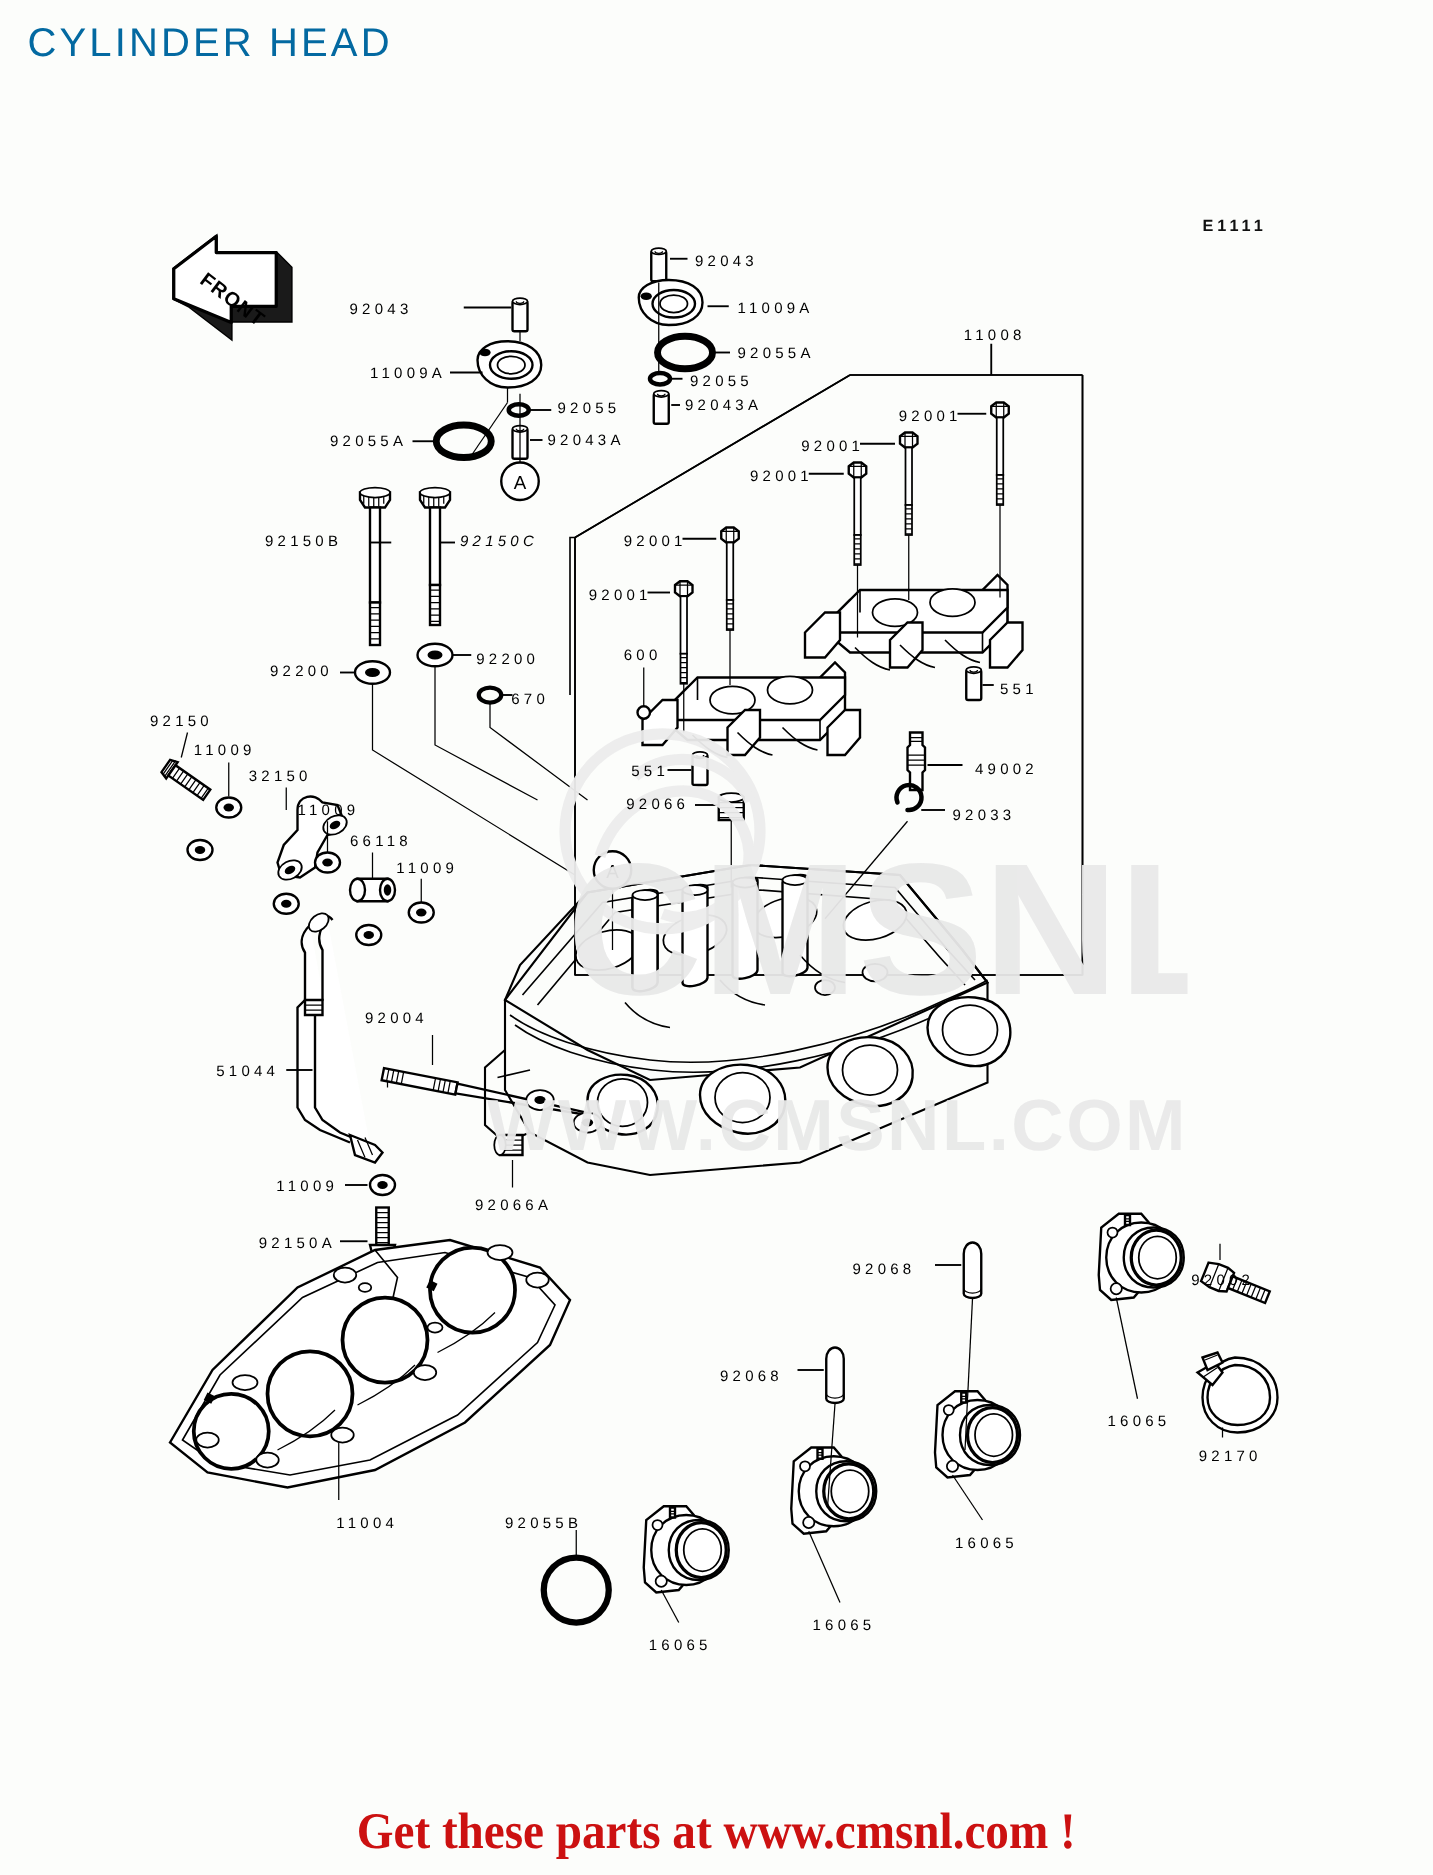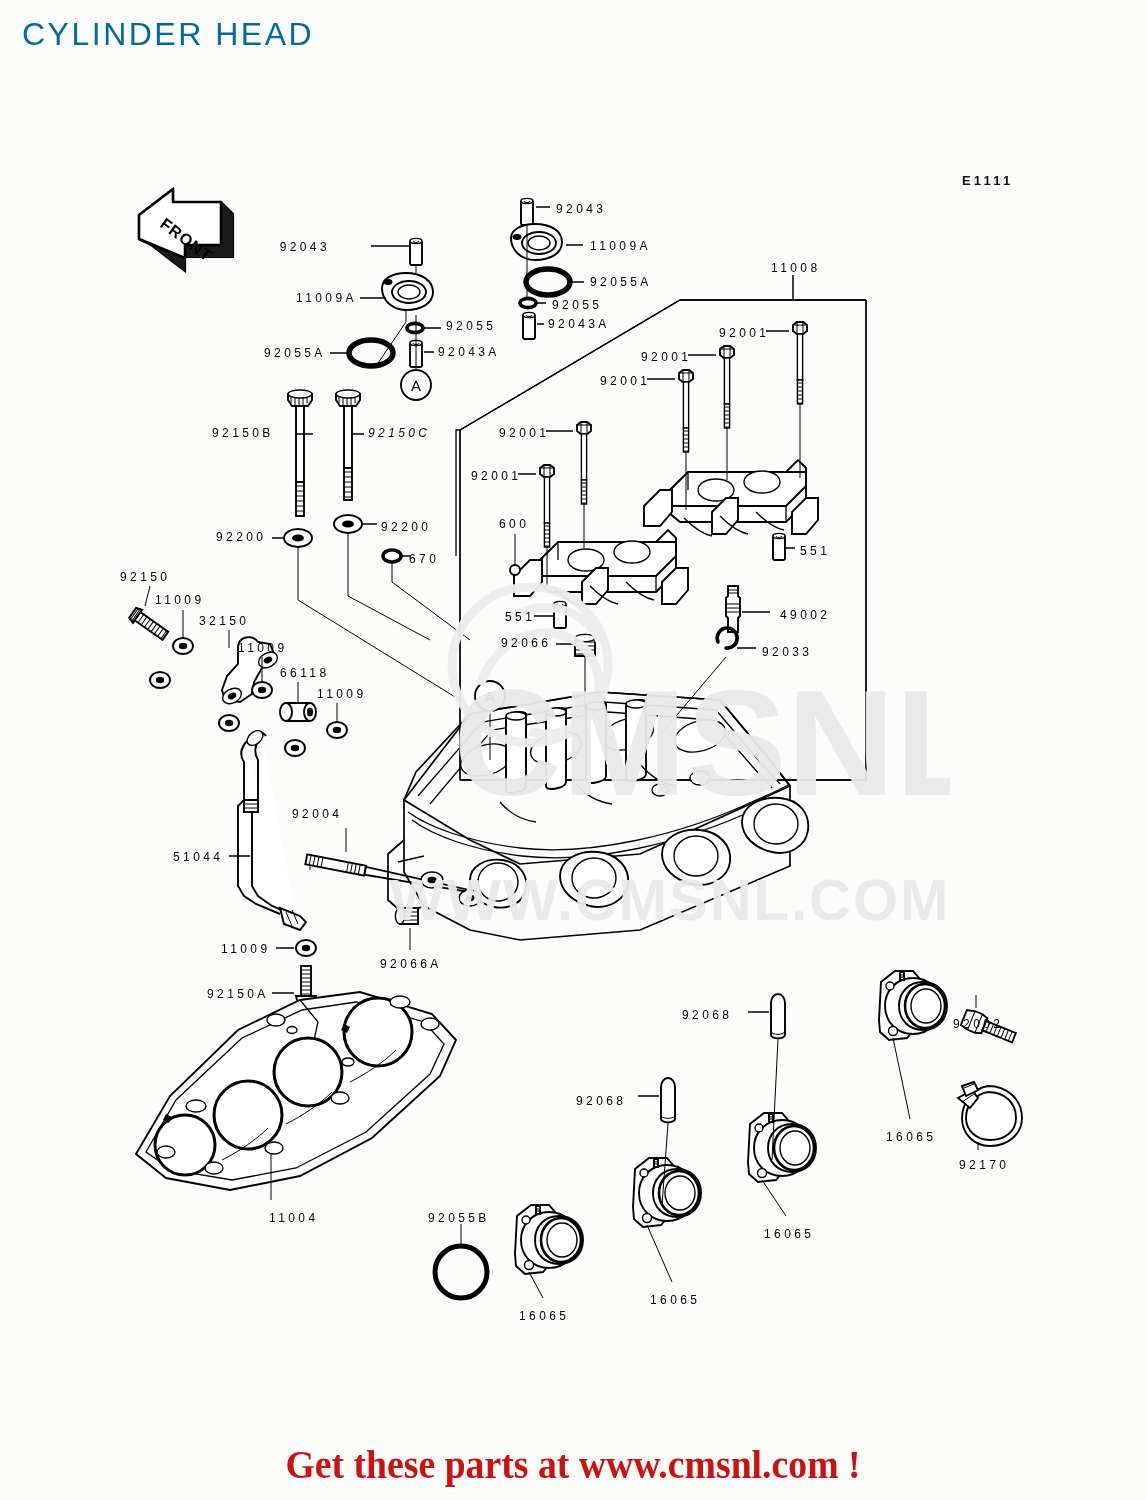--- a/index.html
+++ b/index.html
@@ -601,21 +601,21 @@
       <div class="lbl" style="left: 199px; top: 615px;">32150</div>
       <div class="lbl" style="left: 238px; top: 642px;">11009</div>
       <div class="lbl" style="left: 280px; top: 667px;">66118</div>
       <div class="lbl" style="left: 317px; top: 688px;">11009</div>
       <div class="lbl" style="left: 292px; top: 808px;">92004</div>
       <div class="lbl" style="left: 173px; top: 851px;">51044</div>
       <div class="lbl" style="left: 221px; top: 943px;">11009</div>
       <div class="lbl" style="left: 207px; top: 988px;">92150A</div>
       <div class="lbl" style="left: 380px; top: 958px;">92066A</div>
       <div class="lbl" style="left: 251px; top: 1212px; margin-left: 18px;">11004</div>
-      <div class="lbl" style="left: 428px; top: 1212px;">92055B</div>
+      <div class="lbl" style="left: 404px; top: 1212px;">92055B</div>
       <div class="lbl" style="left: 682px; top: 1009px;">92068</div>
       <div class="lbl" style="left: 576px; top: 1095px;">92068</div>
       <div class="lbl" style="left: 953px; top: 976px; margin-top: 42px;">92002</div>
       <div class="lbl" style="left: 886px; top: 1131px;">16065</div>
       <div class="lbl" style="left: 959px; top: 1159px;">92170</div>
       <div class="lbl" style="left: 764px; top: 1228px;">16065</div>
       <div class="lbl" style="left: 650px; top: 1294px;">16065</div>
       <div class="lbl" style="left: 519px; top: 1310px;">16065</div>
     </div>
 

